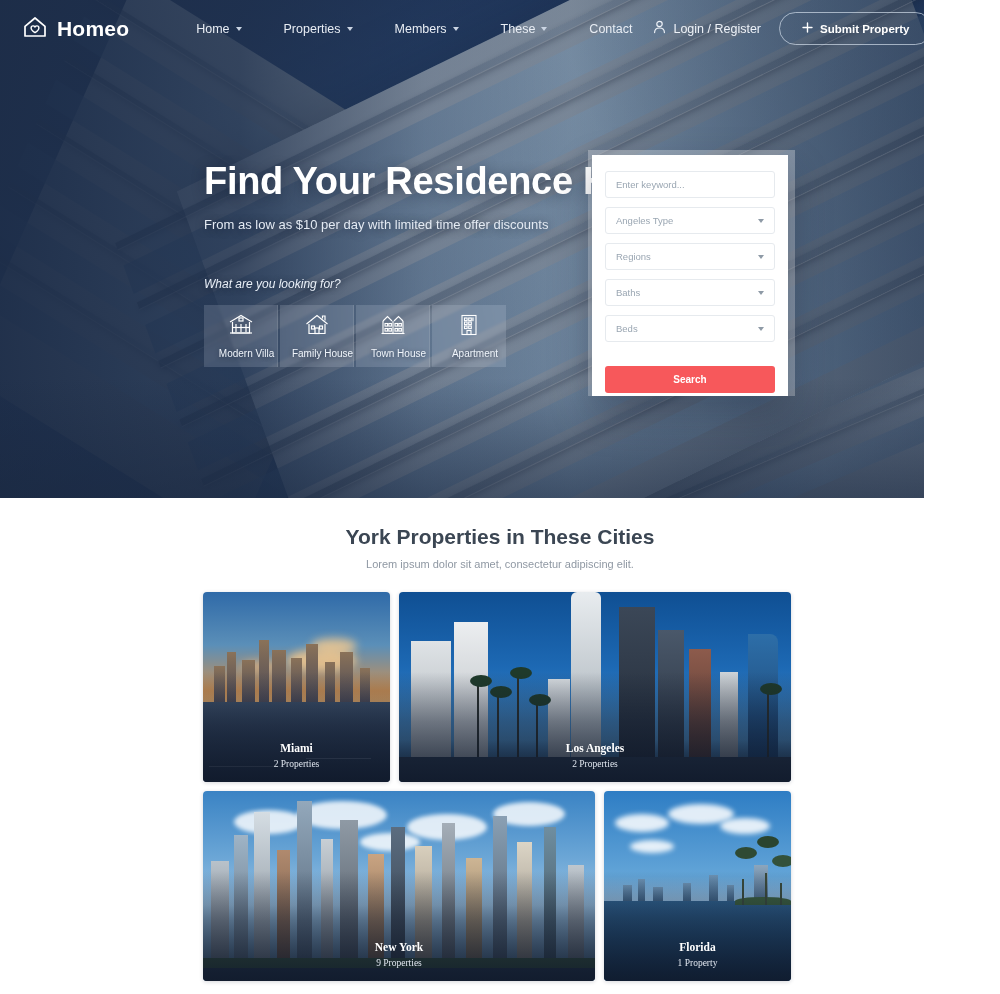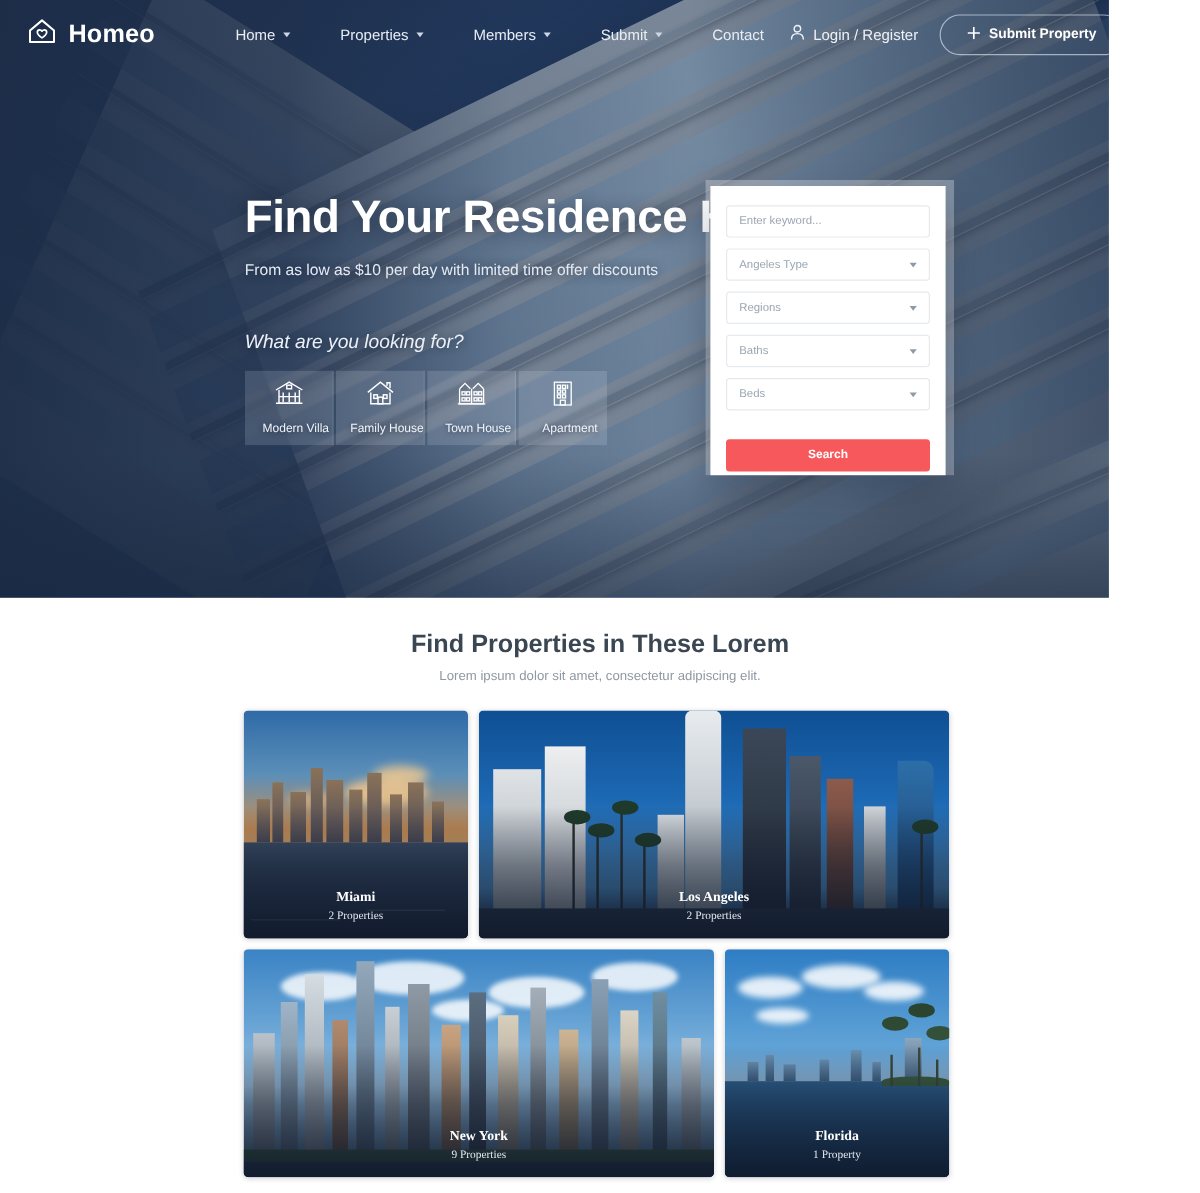--- a/index.html
+++ b/index.html
@@ -144,21 +144,21 @@
   }
   .hero-sub {
     margin-top: 13px;
     color: #e4eaf3;
     font-size: 13px;
     text-shadow: 0 1px 8px rgba(10,20,40,.5);
   }
   .looking {
     margin-top: 45px;
     color: #eaf0f8;
-    font-size: 16px;
+    font-size: 12px;
     font-style: italic;
     text-shadow: 0 1px 6px rgba(10,20,40,.5);
   }
   .cats {
     margin-top: 14px;
     display: flex;
     gap: 2px;
   }
   .cat {
     width: 74px;
@@ -390,21 +390,21 @@
       </div>
       <div class="nav-link">
         <span>Properties</span>
         <i class="caret"></i>
       </div>
       <div class="nav-link">
         <span>Members</span>
         <i class="caret"></i>
       </div>
       <div class="nav-link">
-        <span>Submit</span>
+        <span>These</span>
         <i class="caret"></i>
       </div>
       <div class="nav-link">
         <span>Contact</span>
       </div>
     </div>
 
     <div class="nav-right">
       <div class="login">
         <span>
@@ -528,21 +528,21 @@
     <div class="field">
       <span class="field-text">Beds</span>
       <i class="sel-caret"></i>
     </div>
 
     <button class="search-btn">Search</button>
   </div>
 </div>
 
 <div class="cities">
-  <div class="sec-title">Find Properties in These Lorem</div>
+  <div class="sec-title">York Properties in These Cities</div>
   <div class="sec-sub">Lorem ipsum dolor sit amet, consectetur adipiscing elit.</div>
 
   <div class="grid">
 
     <div class="row">
 
       <div class="card c-miami">
         <div class="card-img">
           <div class="miami-sky"></div>
           <div class="miami-cloud" style="left:45%;top:30%;width:70px;height:22px"></div>

